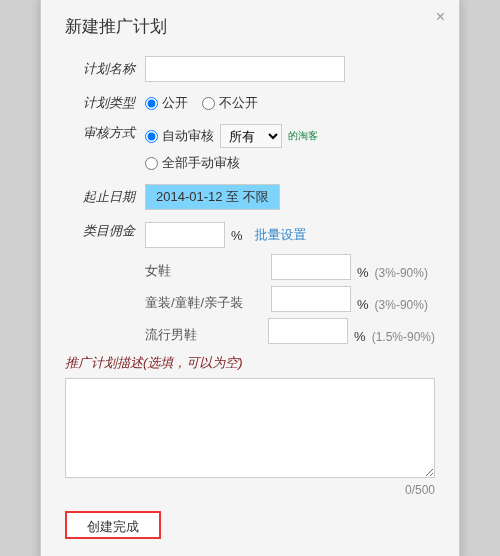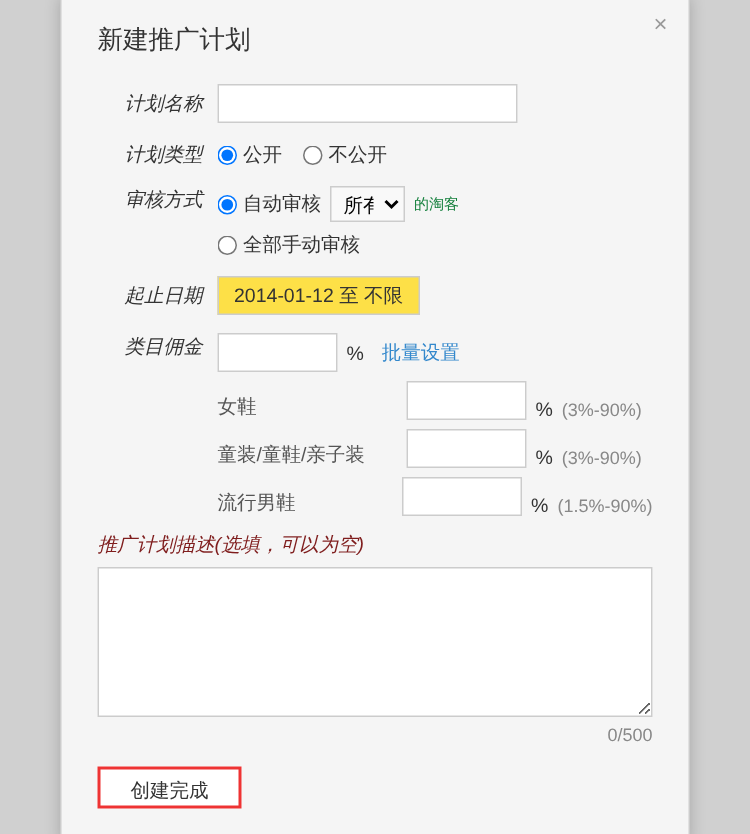--- a/index.html
+++ b/index.html
@@ -93,28 +93,28 @@
       display: flex;
       align-items: center;
       gap: 6px;
     }
     .audit-select {
       border: 1px solid #ccc;
       height: 24px;
       padding: 0 4px;
       font-size: 13px;
       background: #f9f9f9;
-      width: 50px;
+      width: 62px;
     }
     .audit-suffix {
       font-size: 10px;
       color: #15803d;
     }
     .date-btn {
-      background: #fde047;
+      background: #7dd3fc;
       border: 1px solid #ccc;
       padding: 3px 10px;
       font-size: 13px;
       color: #333;
       cursor: pointer;
       height: 26px;
     }
     .commission-section {
       margin-bottom: 10px;
     }

